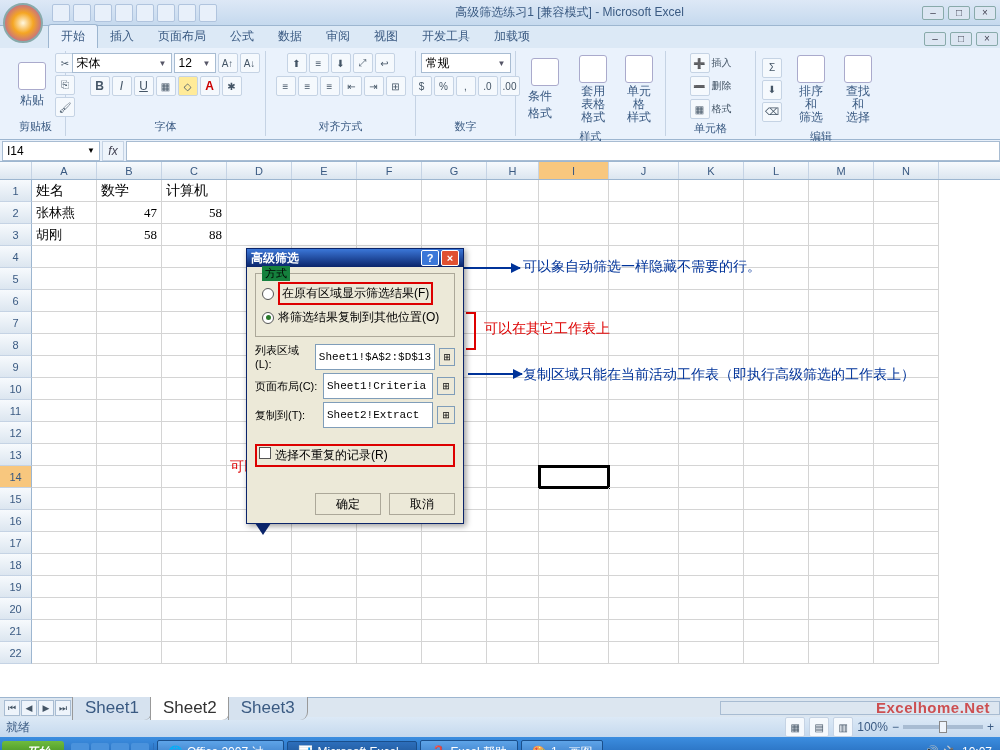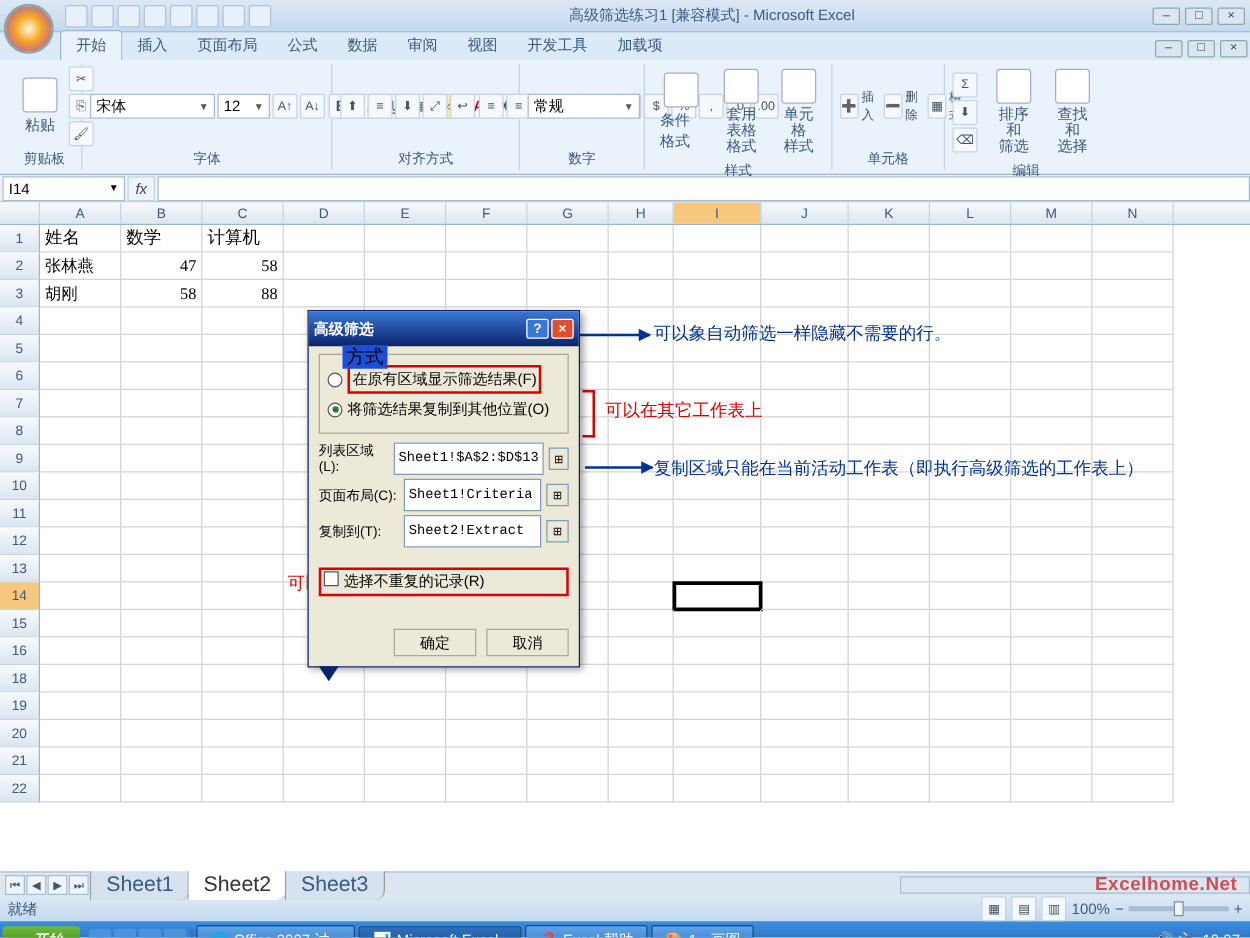--- a/index.html
+++ b/index.html
@@ -14,21 +14,21 @@
 .ribbon-tabs{height:22px;background:#dce9f6;display:flex;align-items:flex-end;padding-left:48px;gap:0}
 .rtab{padding:3px 12px;color:#3a5a82;cursor:pointer;border-top-left-radius:3px;border-top-right-radius:3px}
 .rtab.active{background:#eaf2fc;border:1px solid #9db6d0;border-bottom:none}
 .ribbon{height:92px;background:#eaf2fc;border-bottom:1px solid #9db6d0;display:flex;padding:3px 6px;gap:0}
 .rgroup{border-right:1px solid #c5d3e4;padding:2px 6px;display:flex;flex-direction:column;justify-content:space-between}
 .rgroup-label{text-align:center;font-size:11px;color:#3a5a82;padding-top:2px}
 .rgroup-body{flex:1;display:flex;align-items:center;gap:3px}
 .bigbtn{display:flex;flex-direction:column;align-items:center;justify-content:center;padding:2px 6px;color:#3a5a82;gap:2px}
 .bigbtn .ico{width:28px;height:28px;background:#fff;border:1px solid #aac;border-radius:3px}
 .smbtn{width:20px;height:20px;border:1px solid #c5d3e4;background:#f5f9fd;border-radius:2px;display:inline-flex;align-items:center;justify-content:center;font-size:10px;color:#456}
-.fontbox{display:flex;flex-direction:row;gap:3px}
+.fontbox{display:flex;flex-direction:column;gap:3px}
 .frow{display:flex;gap:2px;align-items:center}
 .combo{height:20px;border:1px solid #a8bcd2;background:#fff;padding:0 4px;display:flex;align-items:center;justify-content:space-between}
 .combo .arr{font-size:8px;color:#556}
 .formulabar{height:22px;background:#e8f0fa;border-bottom:1px solid #9db6d0;display:flex;align-items:center}
 .namebox{width:98px;height:20px;background:#fff;border:1px solid #a8bcd2;margin:0 2px;padding:0 4px;display:flex;align-items:center;justify-content:space-between}
 .fxbtns{display:flex;gap:0}
 .fxbtn{width:22px;height:20px;border:1px solid #c5d3e4;background:#eef4fb;text-align:center;line-height:18px;font-style:italic;color:#445}
 .fxinput{flex:1;height:20px;background:#fff;border:1px solid #a8bcd2;margin-left:2px}
 .grid-area{position:relative;background:#fff;height:535px}
 .col-headers{display:flex;height:18px;background:linear-gradient(#f7fafd,#dce6f0);border-bottom:1px solid #9db6d0}
@@ -56,27 +56,27 @@
 .taskbar{height:30px;background:linear-gradient(#3c8ee0,#1b5aa8);display:flex;align-items:center;padding:0 2px;gap:3px}
 .startbtn{background:linear-gradient(#6fbb3e,#2e7a12);color:#fff;padding:3px 14px 3px 24px;border-radius:3px;font-style:italic;font-weight:bold;position:relative}
 .tbtn{background:linear-gradient(#5ea4e8,#2d6ebb);border:1px solid #1a4f8c;color:#fff;padding:3px 10px;border-radius:2px;font-size:11px;max-width:130px;overflow:hidden;white-space:nowrap;display:flex;align-items:center;gap:4px}
 .tbtn.active{background:linear-gradient(#2d6ebb,#1a4f8c)}
 .tray{margin-left:auto;display:flex;align-items:center;gap:4px;color:#fff;font-size:11px;padding:0 6px}
 .qlaunch{display:flex;gap:2px;padding:0 4px;border-right:1px solid #2d6ebb}
 .qlbtn{width:18px;height:18px;background:#4a92dc;border-radius:2px}
 
 
 .dialog{position:absolute;left:246px;top:248px;width:218px;background:#ece9d8;border:1px solid #0a246a;box-shadow:2px 2px 6px rgba(0,0,0,0.4);z-index:20}
-.dlg-title{height:28px;background:linear-gradient(#3b77d8,#0a246a);color:#fff;display:flex;align-items:center;padding:0 4px;font-size:12px;font-weight:bold}
+.dlg-title{height:18px;background:linear-gradient(#3b77d8,#0a246a);color:#fff;display:flex;align-items:center;padding:0 4px;font-size:12px;font-weight:bold}
 .dlg-title .ttl{flex:1}
 .dlg-x{width:18px;height:16px;background:#e05030;border:1px solid #fff;color:#fff;text-align:center;line-height:14px;border-radius:2px;font-size:11px;margin-left:2px}
 .dlg-help{width:18px;height:16px;background:#3b77d8;border:1px solid #fff;color:#fff;text-align:center;line-height:14px;border-radius:2px;font-size:11px}
 .dlg-body{padding:6px 8px}
 .fieldset{border:1px solid #aca899;padding:6px 6px 8px;margin-bottom:6px;position:relative}
-.fieldset .legend{position:absolute;top:-8px;left:18px;background:#1d4ed8;padding:0 3px;font-size:15px}
+.fieldset .legend{position:absolute;top:-8px;left:6px;background:#15803d;padding:0 3px;font-size:11px}
 .radio-row{display:flex;align-items:center;gap:4px;padding:2px 0;font-size:11px}
 .radio{width:12px;height:12px;border:1px solid #555;border-radius:50%;background:#fff;display:inline-flex;align-items:center;justify-content:center}
 .radio.checked::after{content:"";width:5px;height:5px;border-radius:50%;background:#2a7a2a}
 .hl-red{border:2px solid #d00;padding:1px 2px;display:inline-block}
 .dlg-row{display:flex;align-items:center;gap:4px;margin:3px 0}
 .dlg-label{width:64px;font-size:11px}
 .dlg-input{flex:1;height:18px;border:1px solid #7f9db9;background:#fff;padding:12px 3px;font-family:"Courier New",monospace;font-size:11px;display:flex;align-items:center}
 .refbtn{width:18px;height:18px;border:1px solid #7f9db9;background:#ece9d8;font-size:9px;text-align:center;line-height:16px}
 .chk-row{display:flex;align-items:flex-start;gap:4px;margin:16px 0;font-size:11px}
 .chk{width:12px;height:12px;border:1px solid #555;background:#fff}
@@ -573,20 +573,37 @@
         <div class="cell c-G"></div>
         <div class="cell c-H"></div>
         <div class="cell c-I"></div>
         <div class="cell c-J"></div>
         <div class="cell c-K"></div>
         <div class="cell c-L"></div>
         <div class="cell c-M"></div>
         <div class="cell c-N"></div>
       </div>
       <div class="row">
+        <div class="rh">17</div>
+        <div class="cell c-A"></div>
+        <div class="cell c-B"></div>
+        <div class="cell c-C"></div>
+        <div class="cell c-D"></div>
+        <div class="cell c-E"></div>
+        <div class="cell c-F"></div>
+        <div class="cell c-G"></div>
+        <div class="cell c-H"></div>
+        <div class="cell c-I"></div>
+        <div class="cell c-J"></div>
+        <div class="cell c-K"></div>
+        <div class="cell c-L"></div>
+        <div class="cell c-M"></div>
+        <div class="cell c-N"></div>
+      </div>
+      <div class="row">
         <div class="rh">18</div>
         <div class="cell c-A"></div>
         <div class="cell c-B"></div>
         <div class="cell c-C"></div>
         <div class="cell c-D"></div>
         <div class="cell c-E"></div>
         <div class="cell c-F"></div>
         <div class="cell c-G"></div>
         <div class="cell c-H"></div>
         <div class="cell c-I"></div>

